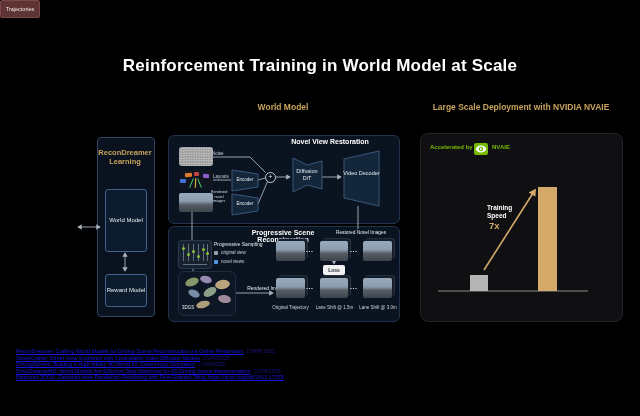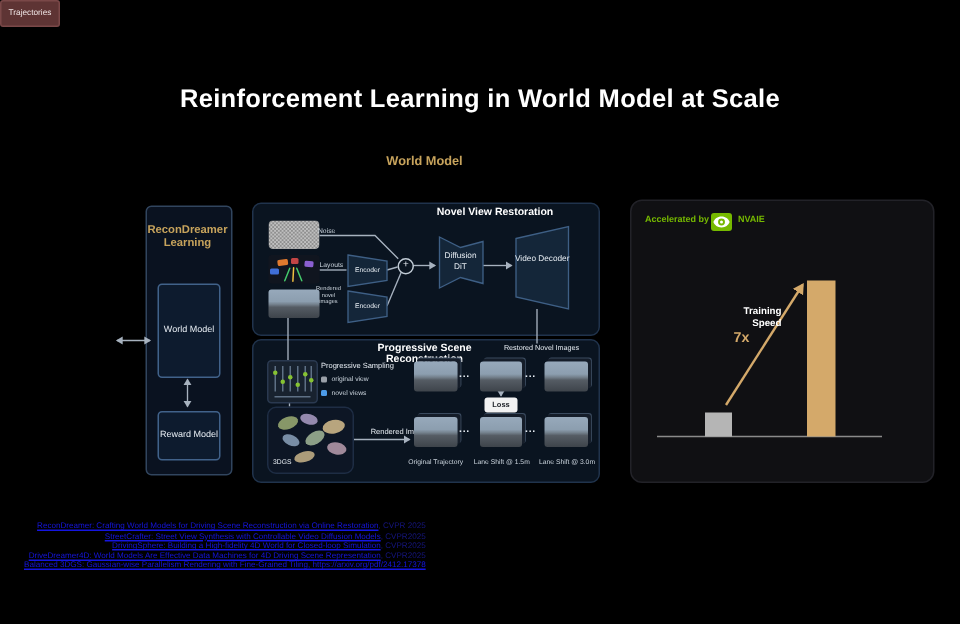--- a/index.html
+++ b/index.html
@@ -1,18 +1,18 @@
 <!DOCTYPE html>
 <html><head>
 <meta charset="utf-8">
 <style>
   html,body{margin:0;padding:0;background:#000;}
   .slide{position:relative;width:640px;height:416px;background:#000;overflow:hidden;
          font-family:"Liberation Sans",sans-serif;color:#fff;}
-  .abs{position:absolute;text-align:right;}
+  .abs{position:absolute;}
   
   .page-title{top:56px;left:0;width:640px;text-align:center;font-size:17px;font-weight:700;color:#fff;letter-spacing:.2px;}
   .subtitle{top:102px;font-size:8.5px;font-weight:700;color:#C7A35C;text-align:center;}
   .sub-wm{left:168px;width:230px;}
   .sub-dep{left:420px;width:202px;}
   
   .panel{position:absolute;border-radius:6px;}
   .rl-panel{left:97px;top:137px;width:56px;height:178px;background:#0A1220;border:1px solid #31455E;border-radius:4px;}
   .nvr-panel{left:168px;top:135px;width:230px;height:87px;background:#0A1420;border:1px solid #20334C;}
   .psr-panel{left:168px;top:226px;width:230px;height:94px;background:#0A1420;border:1px solid #20334C;}
@@ -67,22 +67,23 @@
   .flink-row{white-space:nowrap;font-size:5.4px;line-height:6.6px;}
   .flink-row a{color:#1515E0;text-decoration:underline;cursor:pointer;}
   .fsuffix{color:#15157E;text-decoration:none;}
   svg.overlay{position:absolute;left:0;top:0;z-index:5;pointer-events:none;}
 </style>
 </head>
 <body>
 
 <div class="slide">
 
-  <div class="abs page-title">Reinforcement Learning in World Model at Scale</div>
+  <div class="abs page-title">Reinforcement Training in World Model at Scale</div>
   <div class="abs subtitle sub-wm">World Model</div>
+  <div class="abs subtitle sub-dep">Large Scale Deployment with NVIDIA NVAIE</div>
 
   <div class="panel rl-panel"></div>
   <div class="panel nvr-panel"></div>
   <div class="panel psr-panel"></div>
   <div class="panel dep-panel"></div>
 
   <div class="abs rl-title">ReconDreamer Learning</div>
   <div class="node-box wm-box">World Model</div>
   <div class="node-box rm-box">Reward Model</div>
   <div class="traj-box">Trajectories</div>

